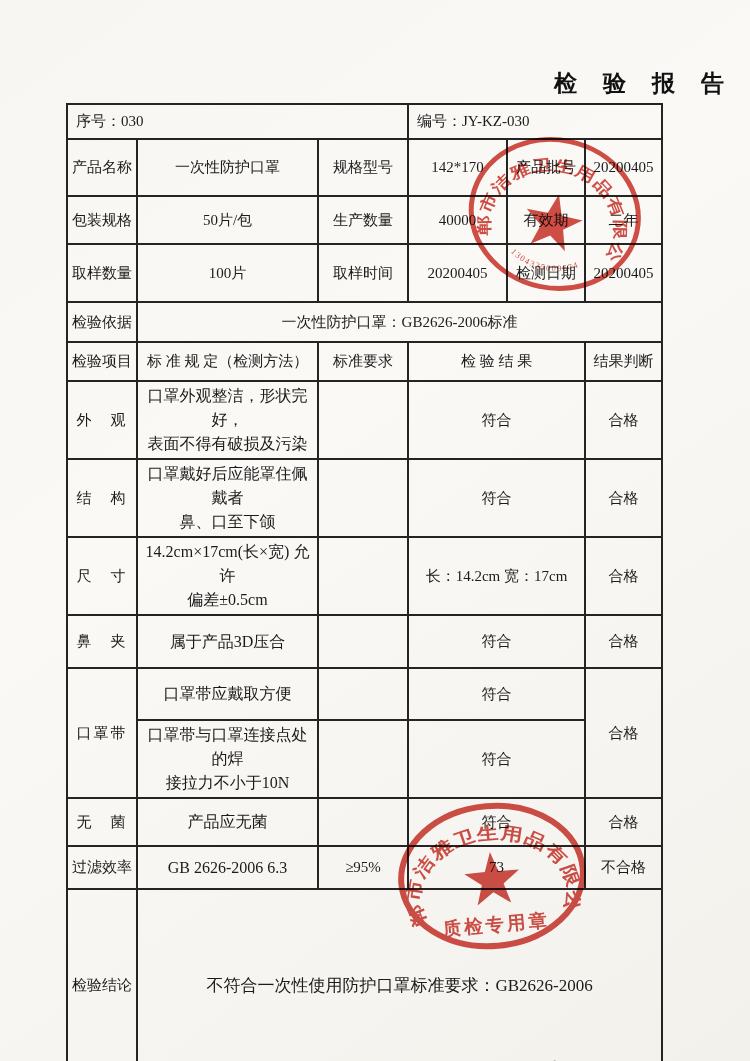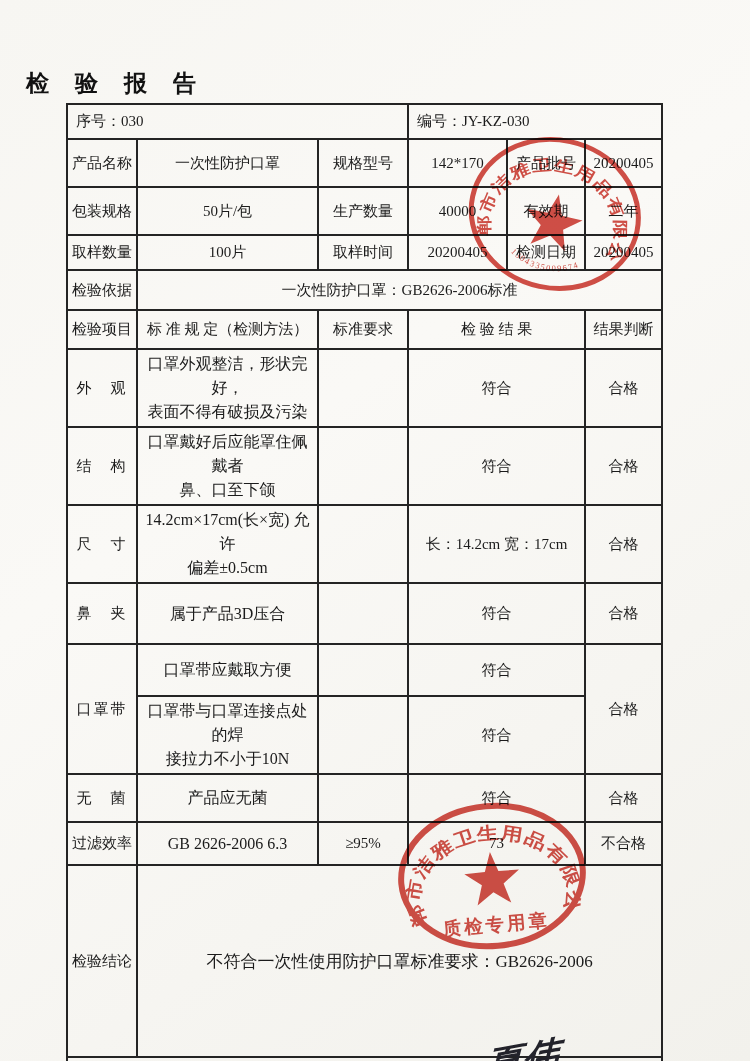--- a/index.html
+++ b/index.html
@@ -5,21 +5,21 @@
   html,body{margin:0;padding:0;}
   body{
     width:750px;height:1061px;position:relative;overflow:hidden;
     background:linear-gradient(145deg,#f7f6f2 0%,#faf9f6 40%,#f2f1ec 100%);
     font-family:"Liberation Serif","DejaVu Serif",serif;
     color:#1d1d1d;
   }
   .page{position:absolute;inset:0;}
   .title{
     position:absolute;top:68px;left:0;right:0;
-    text-align:left;font-size:23px;font-weight:bold;
+    text-align:right;font-size:23px;font-weight:bold;
     letter-spacing:26px;text-indent:26px;color:#111;
   }
   table.report{
     position:absolute;left:66px;top:103px;width:596px;
     border-collapse:collapse;table-layout:fixed;
   }
   td{
     border:2px solid #242424;
     text-align:center;vertical-align:middle;
     font-size:15px;padding:2px 3px;color:#1b1b1b;
@@ -60,37 +60,37 @@
         <col style="width:78px">
         <col style="width:77px">
     </colgroup>
 
     <tbody>
         <tr style="height:35px">
       <td colspan="3" class="lal"><span>序号：</span><span>030</span></td>
       <td colspan="3" class="lal"><span>编号：</span><span>JY-KZ-030</span></td>
     </tr>
 
-    <tr style="height:48px">
+    <tr style="height:57px">
       <td>产品名称</td>
       <td>一次性防护口罩</td>
       <td>规格型号</td>
       <td>142*170</td>
       <td>产品批号</td>
       <td>20200405</td>
     </tr>
     <tr style="height:48px">
       <td>包装规格</td>
       <td>50片/包</td>
       <td>生产数量</td>
       <td>40000</td>
       <td>有效期</td>
       <td>二年</td>
     </tr>
-    <tr style="height:35px">
+    <tr style="height:58px">
       <td>取样数量</td>
       <td>100片</td>
       <td>取样时间</td>
       <td>20200405</td>
       <td>检测日期</td>
       <td>20200405</td>
     </tr>
 
     <tr style="height:40px">
       <td>检验依据</td>
@@ -122,21 +122,21 @@
       <td>合格</td>
     </tr>
     <tr style="height:50px">
       <td class="itemname">尺　寸</td>
       <td class="spec">14.2cm×17cm(长×宽) 允许
 偏差±0.5cm</td>
       <td></td>
       <td colspan="2">长：14.2cm  宽：17cm</td>
       <td>合格</td>
     </tr>
-    <tr style="height:61px">
+    <tr style="height:53px">
       <td class="itemname">鼻　夹</td>
       <td class="spec">属于产品3D压合</td>
       <td></td>
       <td colspan="2">符合</td>
       <td>合格</td>
     </tr>
 
     <tr style="height:52px">
       <td rowspan="2" class="itemname">口罩带</td>
       <td class="spec">口罩带应戴取方便</td>

